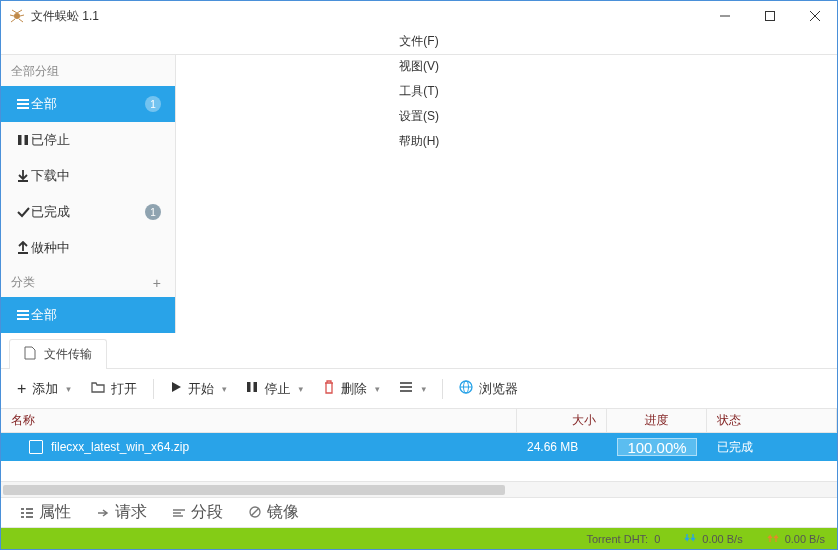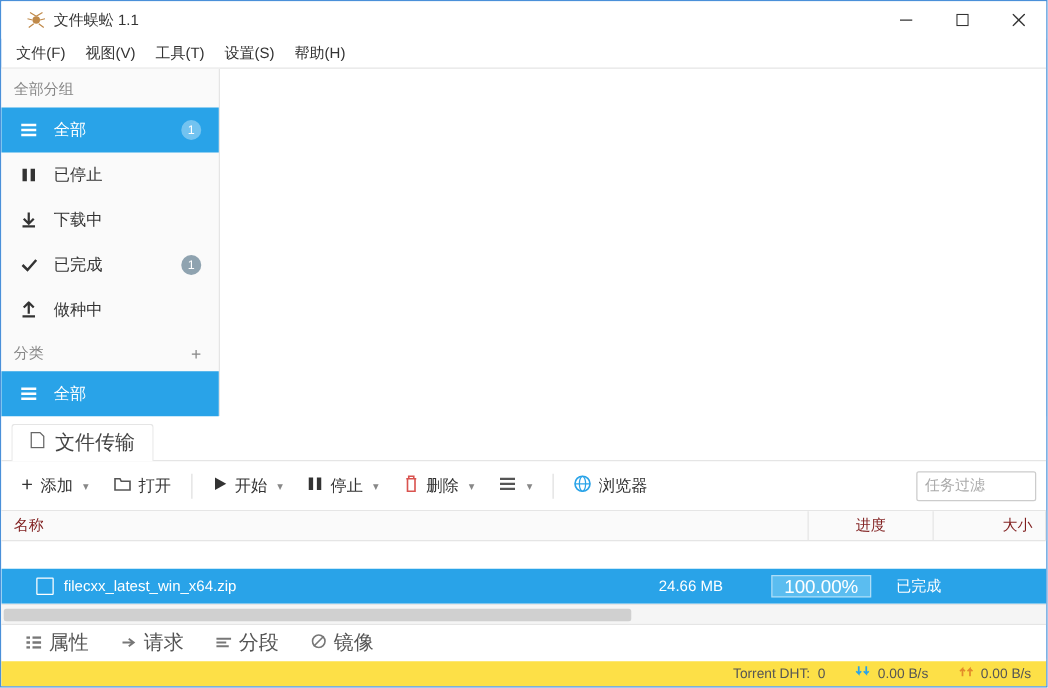--- a/index.html
+++ b/index.html
@@ -1,71 +1,71 @@
 <!DOCTYPE html>
 <html><head>
 <meta charset="utf-8">
 <style>
 * { margin: 0; padding: 0; box-sizing: border-box; font-family: "Microsoft YaHei", "Segoe UI", sans-serif; }
 body { width: 838px; height: 550px; background: #fff; border: 1px solid #4a90d9; font-size: 12px; color: #333; overflow: hidden; position: relative; }
 
-.titlebar { height: 30px; display: flex; align-items: center; padding-left: 20px; background: #fff; }
+.titlebar { height: 30px; display: flex; align-items: center; padding-left: 8px; background: #fff; }
 .titlebar .app-icon { width: 16px; height: 16px; margin-right: 6px; }
 .titlebar .title { flex: 1; font-size: 12px; color: #333; }
 .winbtns { display: flex; height: 100%; }
 .winbtn { width: 45px; display: flex; align-items: center; justify-content: center; color: #333; }
 
-.menubar { height: 24px; display: flex; align-items: center; padding: 0 6px; gap: 4px; border-bottom: 1px solid #e5e5e5; }
+.menubar { height: 24px; display: flex; align-items: center; padding: 0 6px; gap: 4px; border-bottom: 1px solid #e5e5e5; flex-direction: column; }
 .menu-item { padding: 2px 6px; font-size: 12px; color: #333; }
 
 .body-split { display: flex; height: calc(100% - 30px - 24px - 22px); flex-direction: column; }
 
 .sidebar { width: 175px; background: #fafafa; border-right: 1px solid #e5e5e5; display: flex; flex-direction: column; }
 .side-section-title { padding: 8px 10px 6px; font-size: 12px; color: #888; display: flex; align-items: center; justify-content: space-between; }
 .add-btn { color: #888; font-size: 14px; padding: 0 4px; }
-.side-item { height: 36px; display: flex; align-items: center; gap: 12px; padding: 0 14px; font-size: 13px; color: #333; position: relative; }
+.side-item { height: 36px; display: flex; align-items: center; gap: 0; padding: 0 14px; font-size: 13px; color: #333; position: relative; }
 .side-item.active { background: #29a3e8; color: #fff; }
 .side-icon { width: 16px; display: flex; align-items: center; justify-content: center; }
 .badge { position: absolute; right: 14px; width: 16px; height: 16px; border-radius: 8px; background: #8fa3b0; color: #fff; font-size: 10px; display: flex; align-items: center; justify-content: center; }
 .side-item.active .badge { background: rgba(255,255,255,0.35); }
 
 .main { flex: 1; display: flex; flex-direction: column; background: #fff; }
 .tabs-row { height: 36px; display: flex; align-items: flex-end; padding-left: 8px; border-bottom: 1px solid #e5e5e5; }
-.tab { height: 30px; border: 1px solid #e5e5e5; border-bottom: none; border-radius: 3px 3px 0 0; background: #fff; display: flex; align-items: center; gap: 8px; padding: 0 14px; font-size: 16px; color: #444; margin-bottom: -1px; }
+.tab { height: 30px; border: 1px solid #e5e5e5; border-bottom: none; border-radius: 3px 3px 0 0; background: #fff; display: flex; align-items: center; gap: 8px; padding: 0 14px; font-size: 12px; color: #444; margin-bottom: -1px; }
 
 .toolbar { height: 40px; display: flex; align-items: center; padding: 0 8px; border-bottom: 1px solid #e5e5e5; gap: 4px; }
 .tool-btn { height: 28px; display: flex; align-items: center; gap: 6px; padding: 0 8px; font-size: 13px; color: #333; border-radius: 3px; }
 .tool-sep { width: 1px; height: 20px; background: #e0e0e0; margin: 0 4px; }
 .caret { font-size: 9px; color: #888; margin-left: 2px; }
 .tool-input { width: 96px; height: 24px; border: 1px solid #ccc; border-radius: 2px; font-size: 12px; padding: 0 6px; color: #999; display: flex; align-items: center; background: #fff; }
 
 .grid-header { height: 24px; display: flex; border-bottom: 1px solid #e5e5e5; background: #fafafa; }
 .gh { display: flex; align-items: center; padding: 0 10px; font-size: 12px; color: #7f1d1d; border-right: 1px solid #e5e5e5; }
 .gh.name { flex: 1; }
 .gh.size { width: 90px; justify-content: flex-end; }
 .gh.prog { width: 100px; justify-content: center; }
 .gh.stat { width: 130px; }
 
 .grid-body { flex: 1; overflow: auto; position: relative; }
-.row { height: 28px; display: flex; align-items: center; font-size: 12px; background: #29a3e8; color: #fff; margin-top: 22px; }
+.row { height: 28px; display: flex; align-items: center; font-size: 12px; background: #29a3e8; color: #fff; }
 .cell { padding: 0 10px; }
 .cell.name { flex: 1; display: flex; align-items: center; gap: 8px; padding-left: 28px; }
 .file-icon { width: 14px; height: 14px; border: 1.5px solid #fff; border-radius: 1px; position: relative; flex-shrink: 0; }
 .cell.size { width: 90px; }
 .cell.prog { width: 100px; display: flex; align-items: center; justify-content: center; }
 .progress-box { width: 84px; height: 18px; background: #5bbdf0; border: 1px solid rgba(255,255,255,0.5); display: flex; align-items: center; justify-content: center; font-size: 15px; color: #fff; }
 .cell.stat { width: 130px; }
 
 .scrollbar-h { height: 16px; border-top: 1px solid #e5e5e5; background: #f5f5f5; display: flex; align-items: center; }
 .sb-thumb { width: 60%; height: 10px; margin-left: 2px; background: #d0d0d0; border-radius: 2px; }
 
 .bottom-tabs { height: 30px; display: flex; align-items: center; padding: 0 10px; gap: 6px; border-top: 1px solid #e5e5e5; }
 .btab { display: flex; align-items: center; gap: 6px; padding: 4px 10px; font-size: 16px; color: #555; border-radius: 3px; }
 
-.statusbar { height: 22px; border-top: 1px solid #e5e5e5; display: flex; align-items: center; justify-content: flex-end; padding: 0 12px; gap: 24px; font-size: 11px; color: #555; background: #fde047; }
+.statusbar { height: 22px; border-top: 1px solid #e5e5e5; display: flex; align-items: center; justify-content: flex-end; padding: 0 12px; gap: 24px; font-size: 11px; color: #555; background: #84cc16; }
 .status-item { display: flex; align-items: center; gap: 6px; }
 .spd-down { color: #29a3e8; }
 .spd-up { color: #e38b2a; }
 </style>
 </head>
 <body>
 
 <div class="titlebar">
   <svg class="app-icon" viewBox="0 0 16 16">
       <circle cx="8" cy="8" r="3" fill="#c08a4a"></circle>
@@ -223,29 +223,27 @@
       <div class="tool-sep"></div>
       <div class="tool-btn">
         <span><svg width="14" height="14">
               <circle cx="7" cy="7" r="6" fill="none" stroke="#29a3e8" stroke-width="1.3"></circle>
               <ellipse cx="7" cy="7" rx="2.5" ry="6" fill="none" stroke="#29a3e8" stroke-width="1"></ellipse>
               <line x1="1" y1="7" x2="13" y2="7" stroke="#29a3e8" stroke-width="1"></line>
             </svg></span>
         <span>浏览器</span>
       </div>
       <div style="flex:1"></div>
-      <div class="tool-input">
-        <span style="color:#aaa">任务过滤</span>
-      </div>
     </div>
 
     <div class="grid-header">
       <div class="gh name">名称</div>
+      <div class="gh size">大小</div>
       <div class="gh prog">进度</div>
-      <div class="gh size">大小</div>
+      <div class="gh stat">状态</div>
     </div>
 
     <div class="grid-body">
       <div class="row">
         <div class="cell name">
           <span class="file-icon"></span>
           <span>filecxx_latest_win_x64.zip</span>
         </div>
         <div class="cell size">24.66 MB</div>
         <div class="cell prog">

